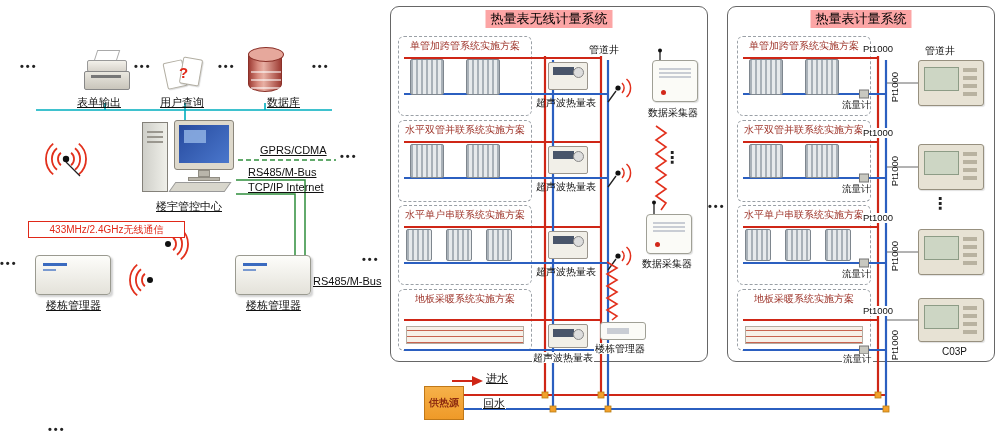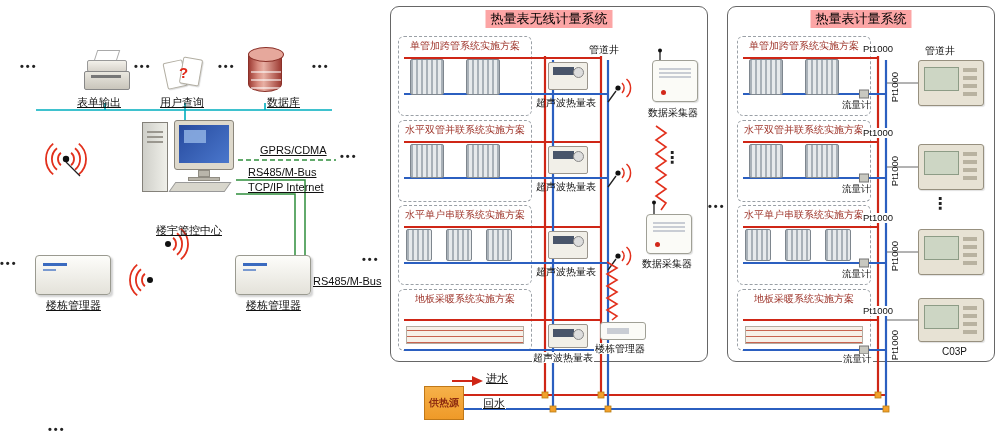--- a/index.html
+++ b/index.html
@@ -193,27 +193,28 @@
 
   <div class="lbl s11" style="left:77px;top:96px;">表单输出</div>
   <div class="lbl s11" style="left:160px;top:96px;">用户查询</div>
   <div class="lbl s11" style="left:249px;top:96px;margin-left:18px;">数据库</div>
 
   <div class="tower" style="left:142px;top:122px;"></div>
   <div class="monitor" style="left:174px;top:120px;"></div>
   <div class="m-stand" style="left:198px;top:170px;width:12px;height:7px;"></div>
   <div class="m-stand" style="left:188px;top:177px;width:32px;height:4px;"></div>
   <div class="kbd" style="left:172px;top:182px;width:56px;height:10px;"></div>
-  <div class="lbl s11" style="left:156px;top:200px;margin-top:24px;">楼宇管控中心</div>
+  <div class="lbl s11" style="left:156px;top:200px;">楼宇管控中心</div>
 
   <div class="lbl s11" style="left:260px;top:144px;">GPRS/CDMA</div>
   <div class="dots" style="left:340px;top:150px;">•••</div>
   <div class="lbl s11" style="left:248px;top:166px;">RS485/M-Bus</div>
   <div class="lbl s11" style="left:248px;top:181px;">TCP/IP Internet</div>
 
+  <div class="banner" style="left:28px;top:221px;width:157px;height:17px;">433MHz/2.4GHz无线通信</div>
 
   <div class="mgr" style="left:35px;top:255px;"></div>
   <div class="mgr" style="left:235px;top:255px;"></div>
   <div class="lbl s11" style="left:46px;top:299px;">楼栋管理器</div>
   <div class="lbl s11" style="left:246px;top:299px;">楼栋管理器</div>
   <div class="lbl s11" style="left:313px;top:275px;">RS485/M-Bus</div>
   <div class="dots" style="left:0px;top:257px;">•••</div>
   <div class="dots" style="left:362px;top:253px;">•••</div>
   <div class="dots" style="left:48px;top:423px;">•••</div>
 

